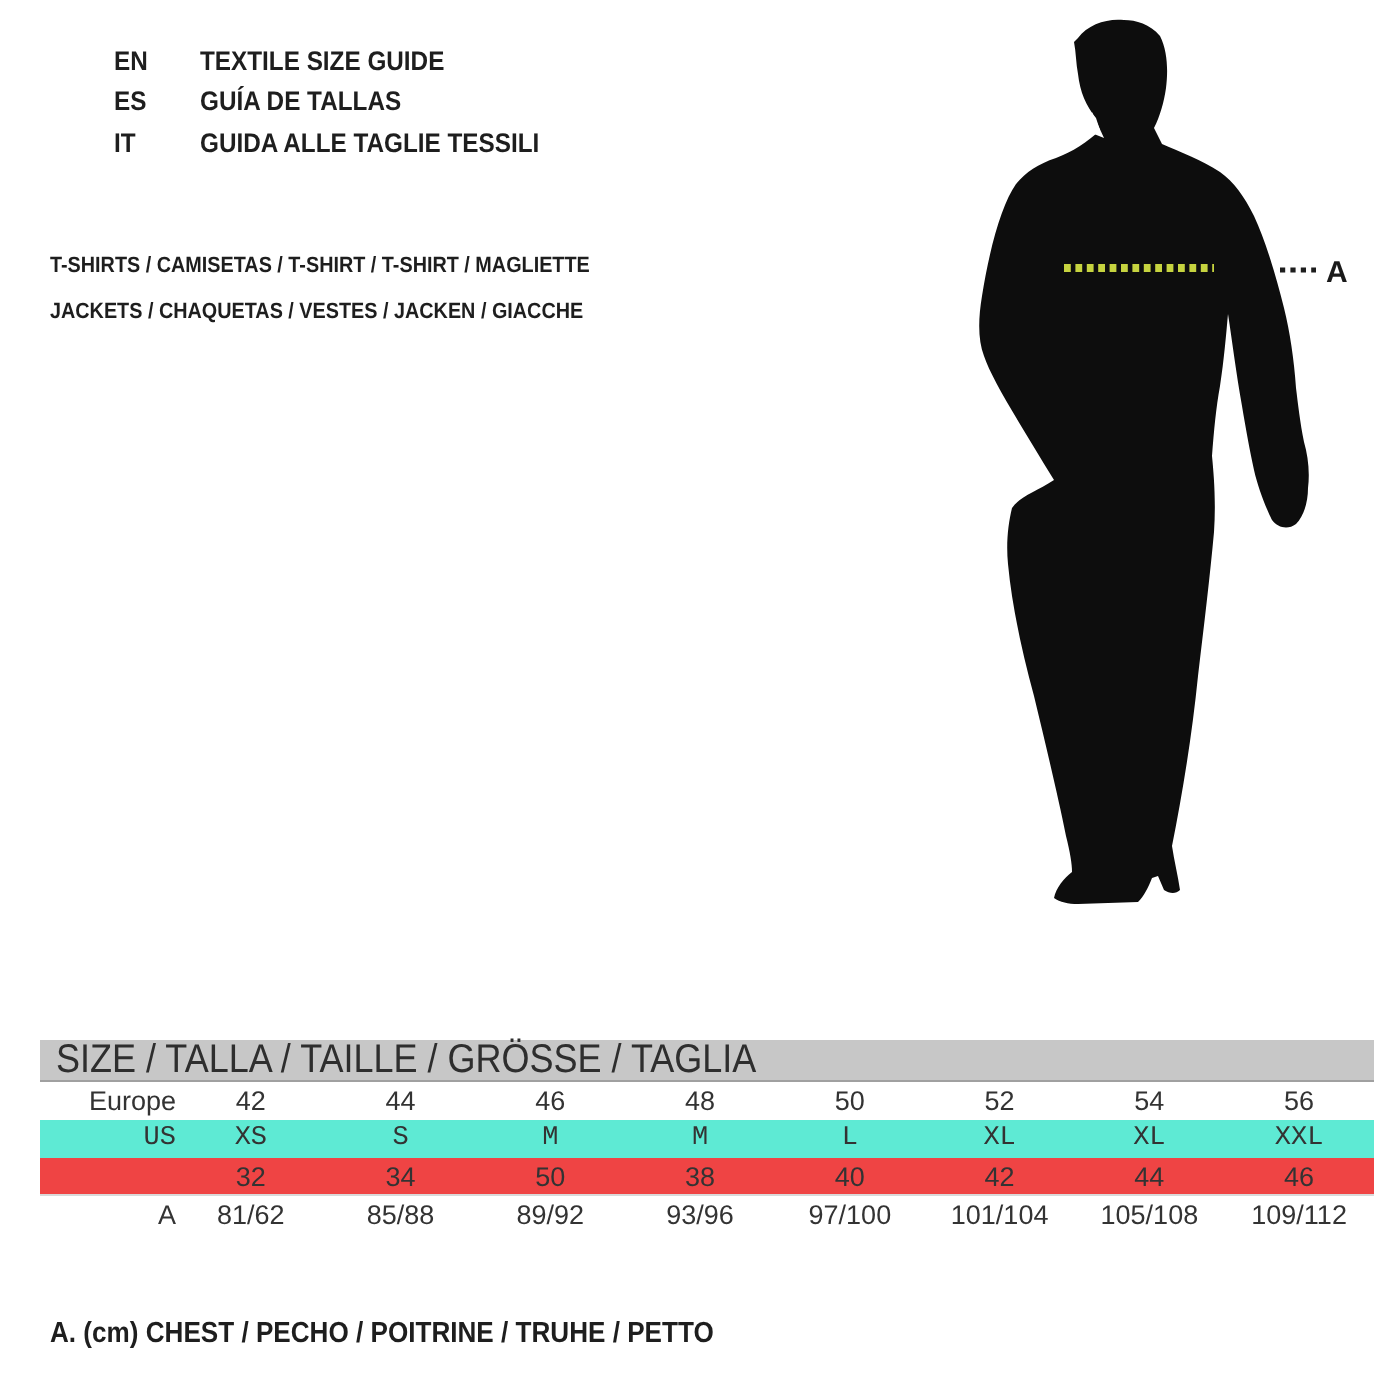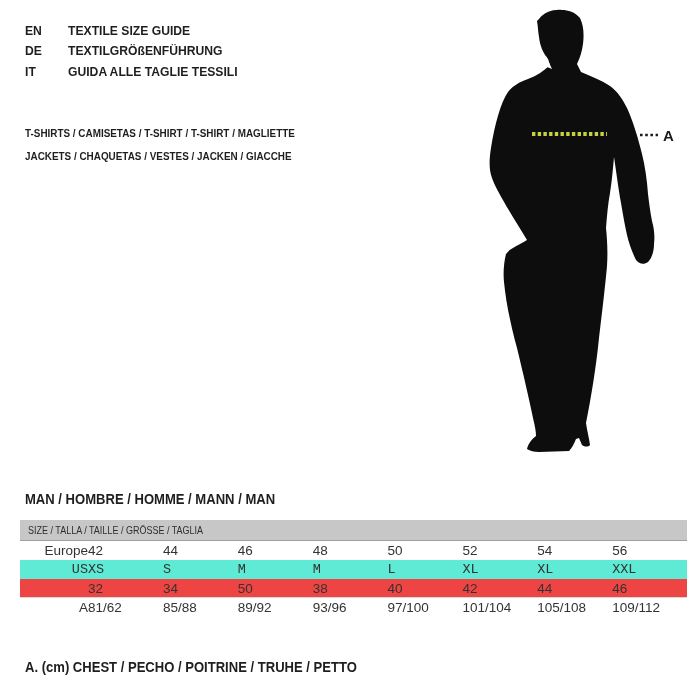--- a/index.html
+++ b/index.html
@@ -5,62 +5,62 @@
   * { margin:0; padding:0; box-sizing:border-box; }
   html,body { background:#ffffff; }
   .canvas {
     position:relative; width:700px; height:700px; background:#ffffff;
     font-family:"Liberation Sans", sans-serif; color:#1e1e1e; overflow:hidden;
   }
   .cond { display:inline-block; transform:scaleX(0.9); transform-origin:0 50%; white-space:nowrap; }
 
   
   .lang-block { position:absolute; left:25px; top:20px; }
-  .lang-row { display:flex; height:20.6px; align-items:center; }
+  .lang-row { display:flex; height:20.6px; align-items:center;margin-left:32px; }
   .lang-code { width:43px; font-weight:bold; font-size:13.5px; }
   .lang-label { font-weight:bold; font-size:13.5px; }
 
   
   .categories { position:absolute; left:25px; top:127px; }
   .cat-line { height:23px; font-weight:bold; font-size:11px; }
 
   
   .figure { position:absolute; left:486px; top:8px; width:192px; height:445px; }
 
   
   .man-heading { position:absolute; left:25px; top:491px; font-weight:bold; font-size:14.5px; }
 
   
   .size-table { position:absolute; left:20px; top:520px; width:667px; font-size:13.5px; color:#333; }
   .thead {
     height:21px; line-height:21px; background:#c7c7c7; color:#2e2e2e;
-    padding-left:8px; font-size:10px; border-bottom:1px solid #a0a0a0;
+    padding-left:8px; font-size:20px; border-bottom:1px solid #a0a0a0;
   }
   .trow { display:flex; height:19px; line-height:19px; }
   .trow.shade { background:#5eead4;font-family:Liberation Mono, monospace; }
   .trow.shade-last { background:#ef4444; border-bottom:1px solid #d9d9d9; }
   .tlabel { width:68px; padding-left:8px; text-align:right; }
-  .tcell { flex:1; }
+  .tcell { flex:1; text-align:center; }
 
   
   .footnote { position:absolute; left:25px; top:639px; font-weight:bold; font-size:14.5px;margin-top:20px; }
 </style>
 </head>
 <body>
 
 <div class="canvas">
 
   <div class="lang-block">
     <div class="lang-row">
       <span class="lang-code cond">EN</span>
       <span class="lang-label cond">TEXTILE SIZE GUIDE</span>
     </div>
     <div class="lang-row">
-      <span class="lang-code cond">DE</span>
-      <span class="lang-label cond">TEXTILGRÖßENFÜHRUNG</span>
+      <span class="lang-code cond">ES</span>
+      <span class="lang-label cond">GUÍA DE TALLAS</span>
     </div>
     <div class="lang-row">
       <span class="lang-code cond">IT</span>
       <span class="lang-label cond">GUIDA ALLE TAGLIE TESSILI</span>
     </div>
   </div>
 
   <div class="categories">
     <div class="cat-line"><span class="cond">T-SHIRTS / CAMISETAS / T-SHIRT / T-SHIRT / MAGLIETTE</span></div>
     <div class="cat-line"><span class="cond">JACKETS / CHAQUETAS / VESTES / JACKEN / GIACCHE</span></div>
@@ -107,21 +107,20 @@
          L 91,56
          C 94,50 96,43 97,36
          C 98,28 98,18 94,10
          C 89,4 82,2 76,2 Z" fill="#0d0d0d"></path>
     <path d="M 60,48 L 66,61 L 56,57 Z" fill="#ffffff"></path>
     <line x1="46" y1="126" x2="121" y2="126" stroke-width="4" stroke-dasharray="3.4 2.3" stroke="#c6d33f"></line>
     <line x1="154" y1="127" x2="172" y2="127" stroke-width="2.6" stroke-dasharray="2.6 2.6" stroke="#1d1d1d"></line>
     <text x="177" y="133" font-size="15" font-weight="bold" fill="#1a1a1a" font-family="Liberation Sans, sans-serif">A</text>
   </svg>
 
-  <div class="man-heading"><span class="cond">MAN / HOMBRE / HOMME / MANN / MAN</span></div>
 
   <div class="size-table">
     <div class="thead"><span class="cond">SIZE / TALLA / TAILLE / GRÖSSE / TAGLIA</span></div>
 
     <div class="trow">
       <span class="tlabel">Europe</span>
       <span class="tcell">42</span>
       <span class="tcell">44</span>
       <span class="tcell">46</span>
       <span class="tcell">48</span>

